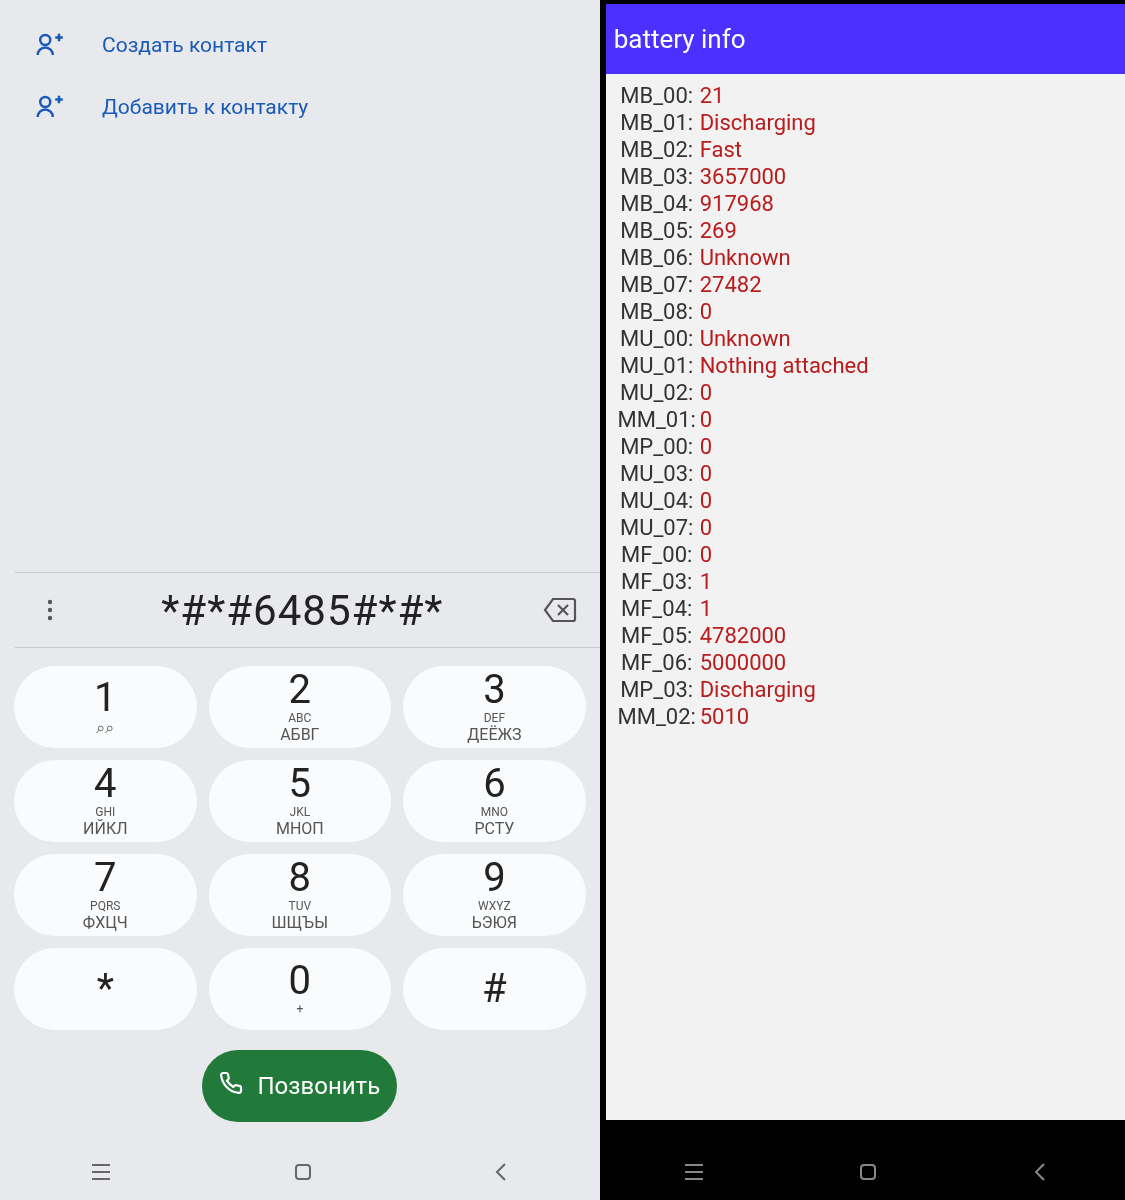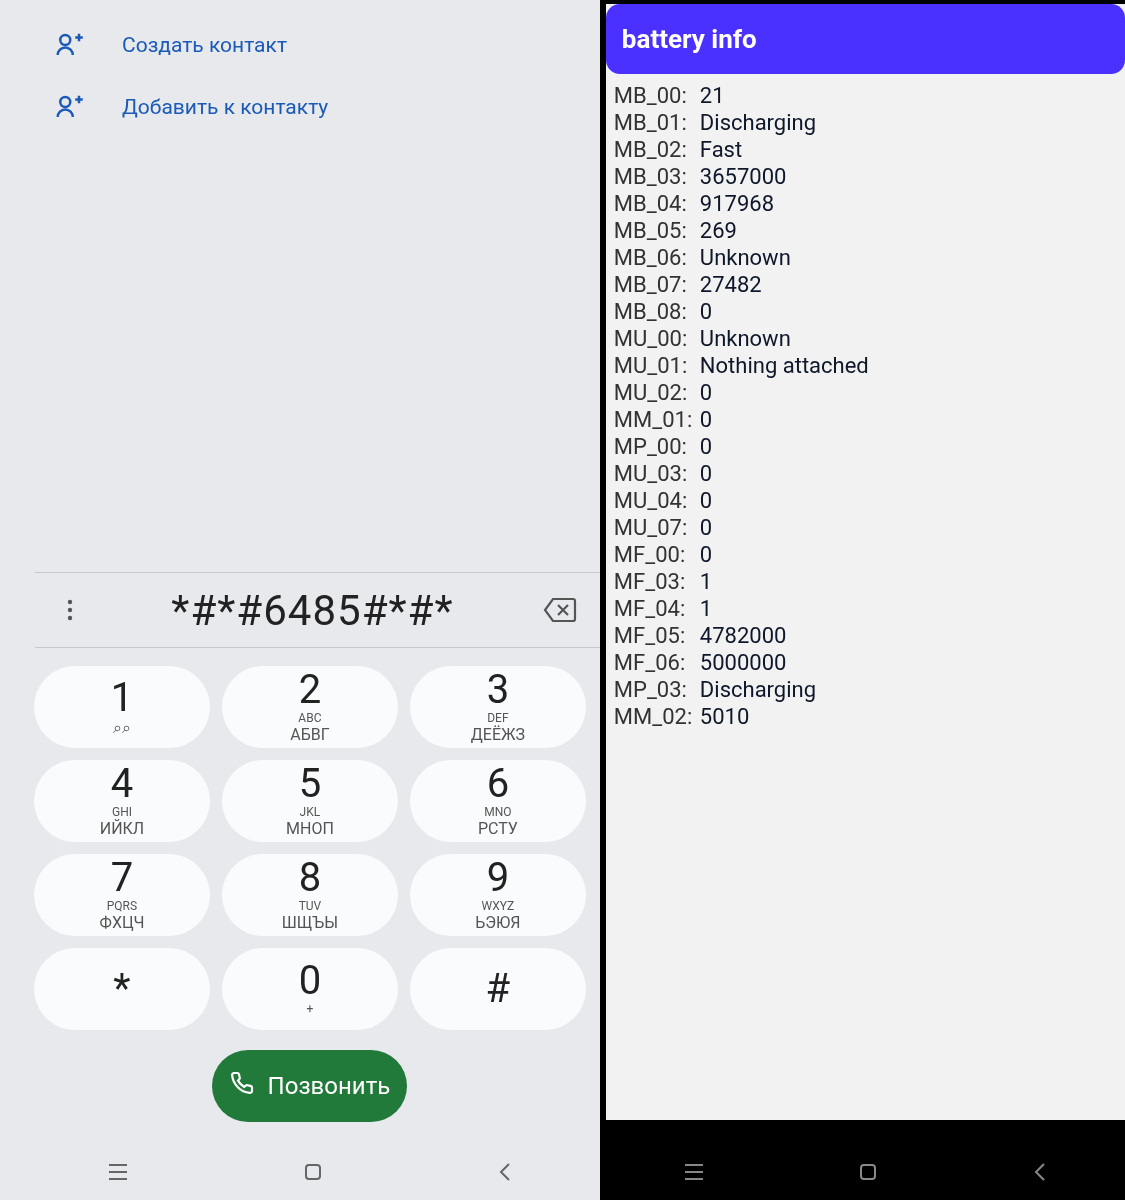--- a/index.html
+++ b/index.html
@@ -10,21 +10,20 @@
     font-family: -apple-system, BlinkMacSystemFont, "Segoe UI", Roboto, sans-serif;
     background: #000;
   }
   .phone-left {
     width: 612px;
     height: 1200px;
     background: #e8e9ed;
     display: flex;
     flex-direction: column;
     position: relative;
-    padding-left: 20px;
   }
   .actions {
     padding: 14px 0 0 0;
   }
   .action-item {
     display: flex;
     align-items: center;
     padding: 16px 30px;
     color: #1a5ab8;
     font-size: 21px;
@@ -124,41 +123,41 @@
     margin-left: 6px;
     background: #f2f2f2;
     display: flex;
     flex-direction: column;
   }
   .right-statusbar { height: 4px; background: #000; }
   .right-header {
     background: #4a31ff;
     color: #fff;
     font-size: 26px;
-    padding: 20px 16px;
-    font-weight: 700;
-    border-radius: 14px;
+    padding: 20px 8px;
+    font-weight: 400;
   }
   .battery-list {
     padding: 8px 8px;
     flex: 1;
     overflow: hidden;
+    text-align: center;
   }
   .battery-row {
     display: flex;
     font-size: 22px;
     color: #444;
     padding: 1px 0;
   }
   .battery-key {
     width: 86px;
     color: #333;
   }
   .battery-val {
-    color: #0f172a;
+    color: #b91c1c;
   }
   .right-blackbar { height: 24px; background:#000; }
 </style>
 </head>
 <body>
 
 <div class="phone-left">
   <div class="actions">
     <div class="action-item">
       <span class="action-icon">

